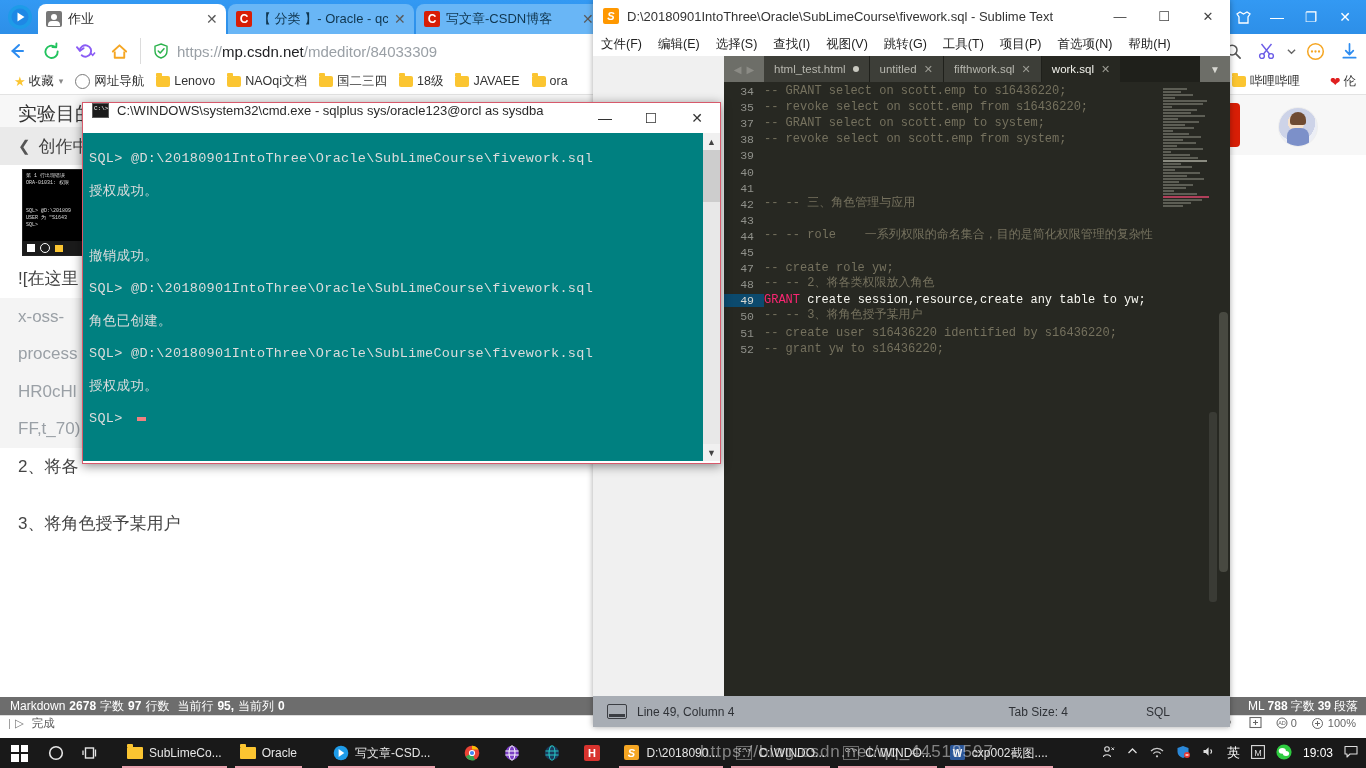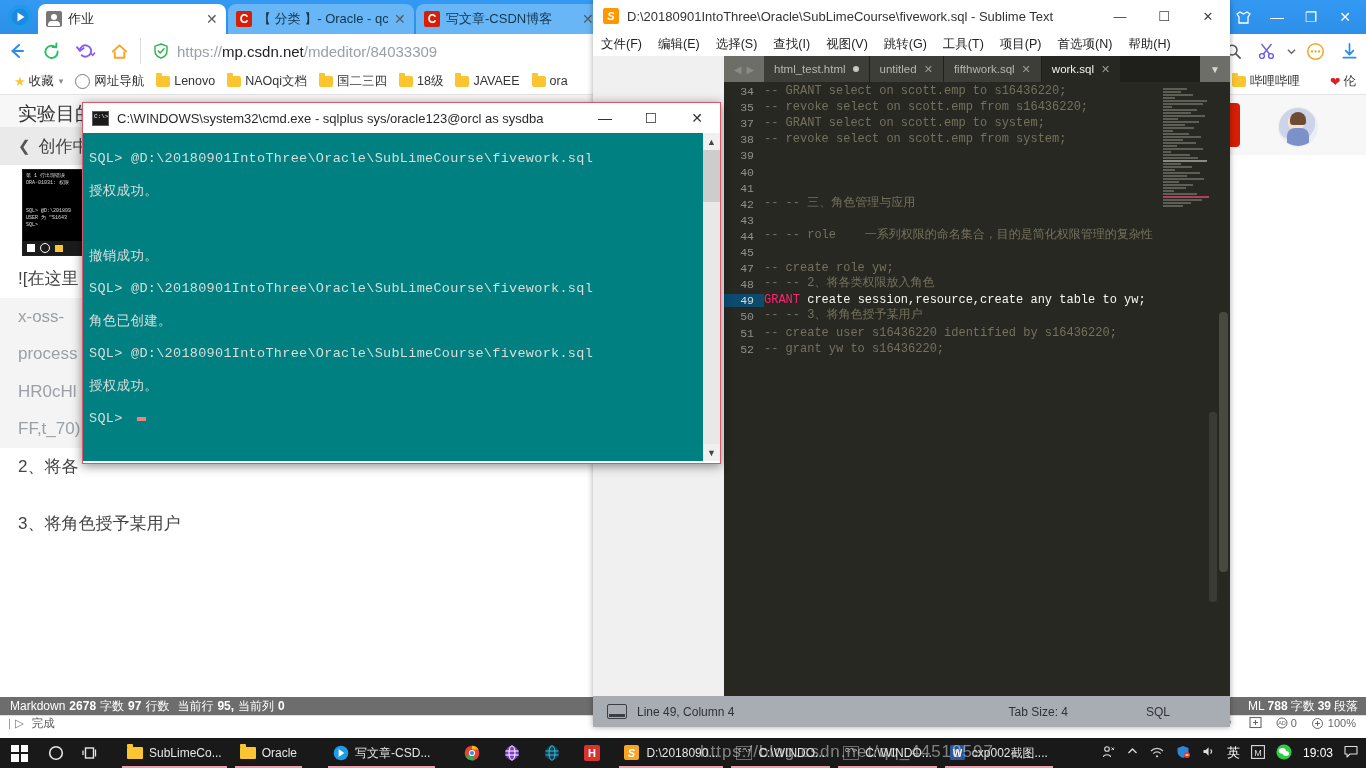--- a/index.html
+++ b/index.html
@@ -149,21 +149,21 @@
   #st-status{position:absolute;left:0;bottom:0;width:637px;height:31px;background:#a8adb4;
     display:flex;align-items:center;font-size:12px;color:#2f3237;}
   #st-status .sbico{width:18px;height:13px;border:1.5px solid #3b3e43;border-radius:2px;margin:0 10px 0 14px;position:relative;}
   #st-status .sbico:after{content:"";position:absolute;left:1px;bottom:1px;right:1px;height:3px;background:#3b3e43;}
   #st-status .tabsize{margin-left:auto;}
   #st-status .lang{margin:0 60px 0 78px;}
 
   
   #cmd{position:absolute;left:82px;top:102px;width:637px;height:360px;background:#fff;
     box-shadow:0 2px 10px rgba(0,0,0,.45);border:1px solid #d7596b;}
-  #cmd-title{height:30px;background:#fff;display:flex;align-items:center;font-size:13px;color:#2a2a2a;}
+  #cmd-title{height:30px;background:#fff;display:flex;align-items:flex-start;font-size:13px;color:#2a2a2a;}
   #cmd-title .cico{width:17px;height:15px;background:#1b1b1b;margin:0 8px 0 9px;border:1px solid #5b5b5b;
     color:#fff;font-size:6px;line-height:7px;font-family:"Liberation Mono",monospace;overflow:hidden;padding:1px;box-sizing:border-box;}
   #cmd-wctrl{margin-left:auto;display:flex;}
   #cmd-wctrl div{width:46px;height:30px;display:flex;align-items:center;justify-content:center;font-size:14px;color:#333;}
   #cmd-body{position:absolute;left:0;top:30px;width:635px;height:328px;background:#008080;overflow:hidden;}
   #cmd-text{padding:10px 0 0 6px;font-family:"Liberation Mono","DejaVu Sans Mono",monospace;
     font-size:13.5px;line-height:32px;color:#dcdcdc;white-space:pre;letter-spacing:.3px;}
   #cmd-text .han{font-family:"Liberation Sans",sans-serif;}
   #cmd-caret{display:inline-block;width:9px;height:4px;background:#f08080;vertical-align:1px;margin-left:6px;}
   #cmd-scroll{position:absolute;right:0;top:30px;width:17px;height:328px;background:#e8e8e8;}

